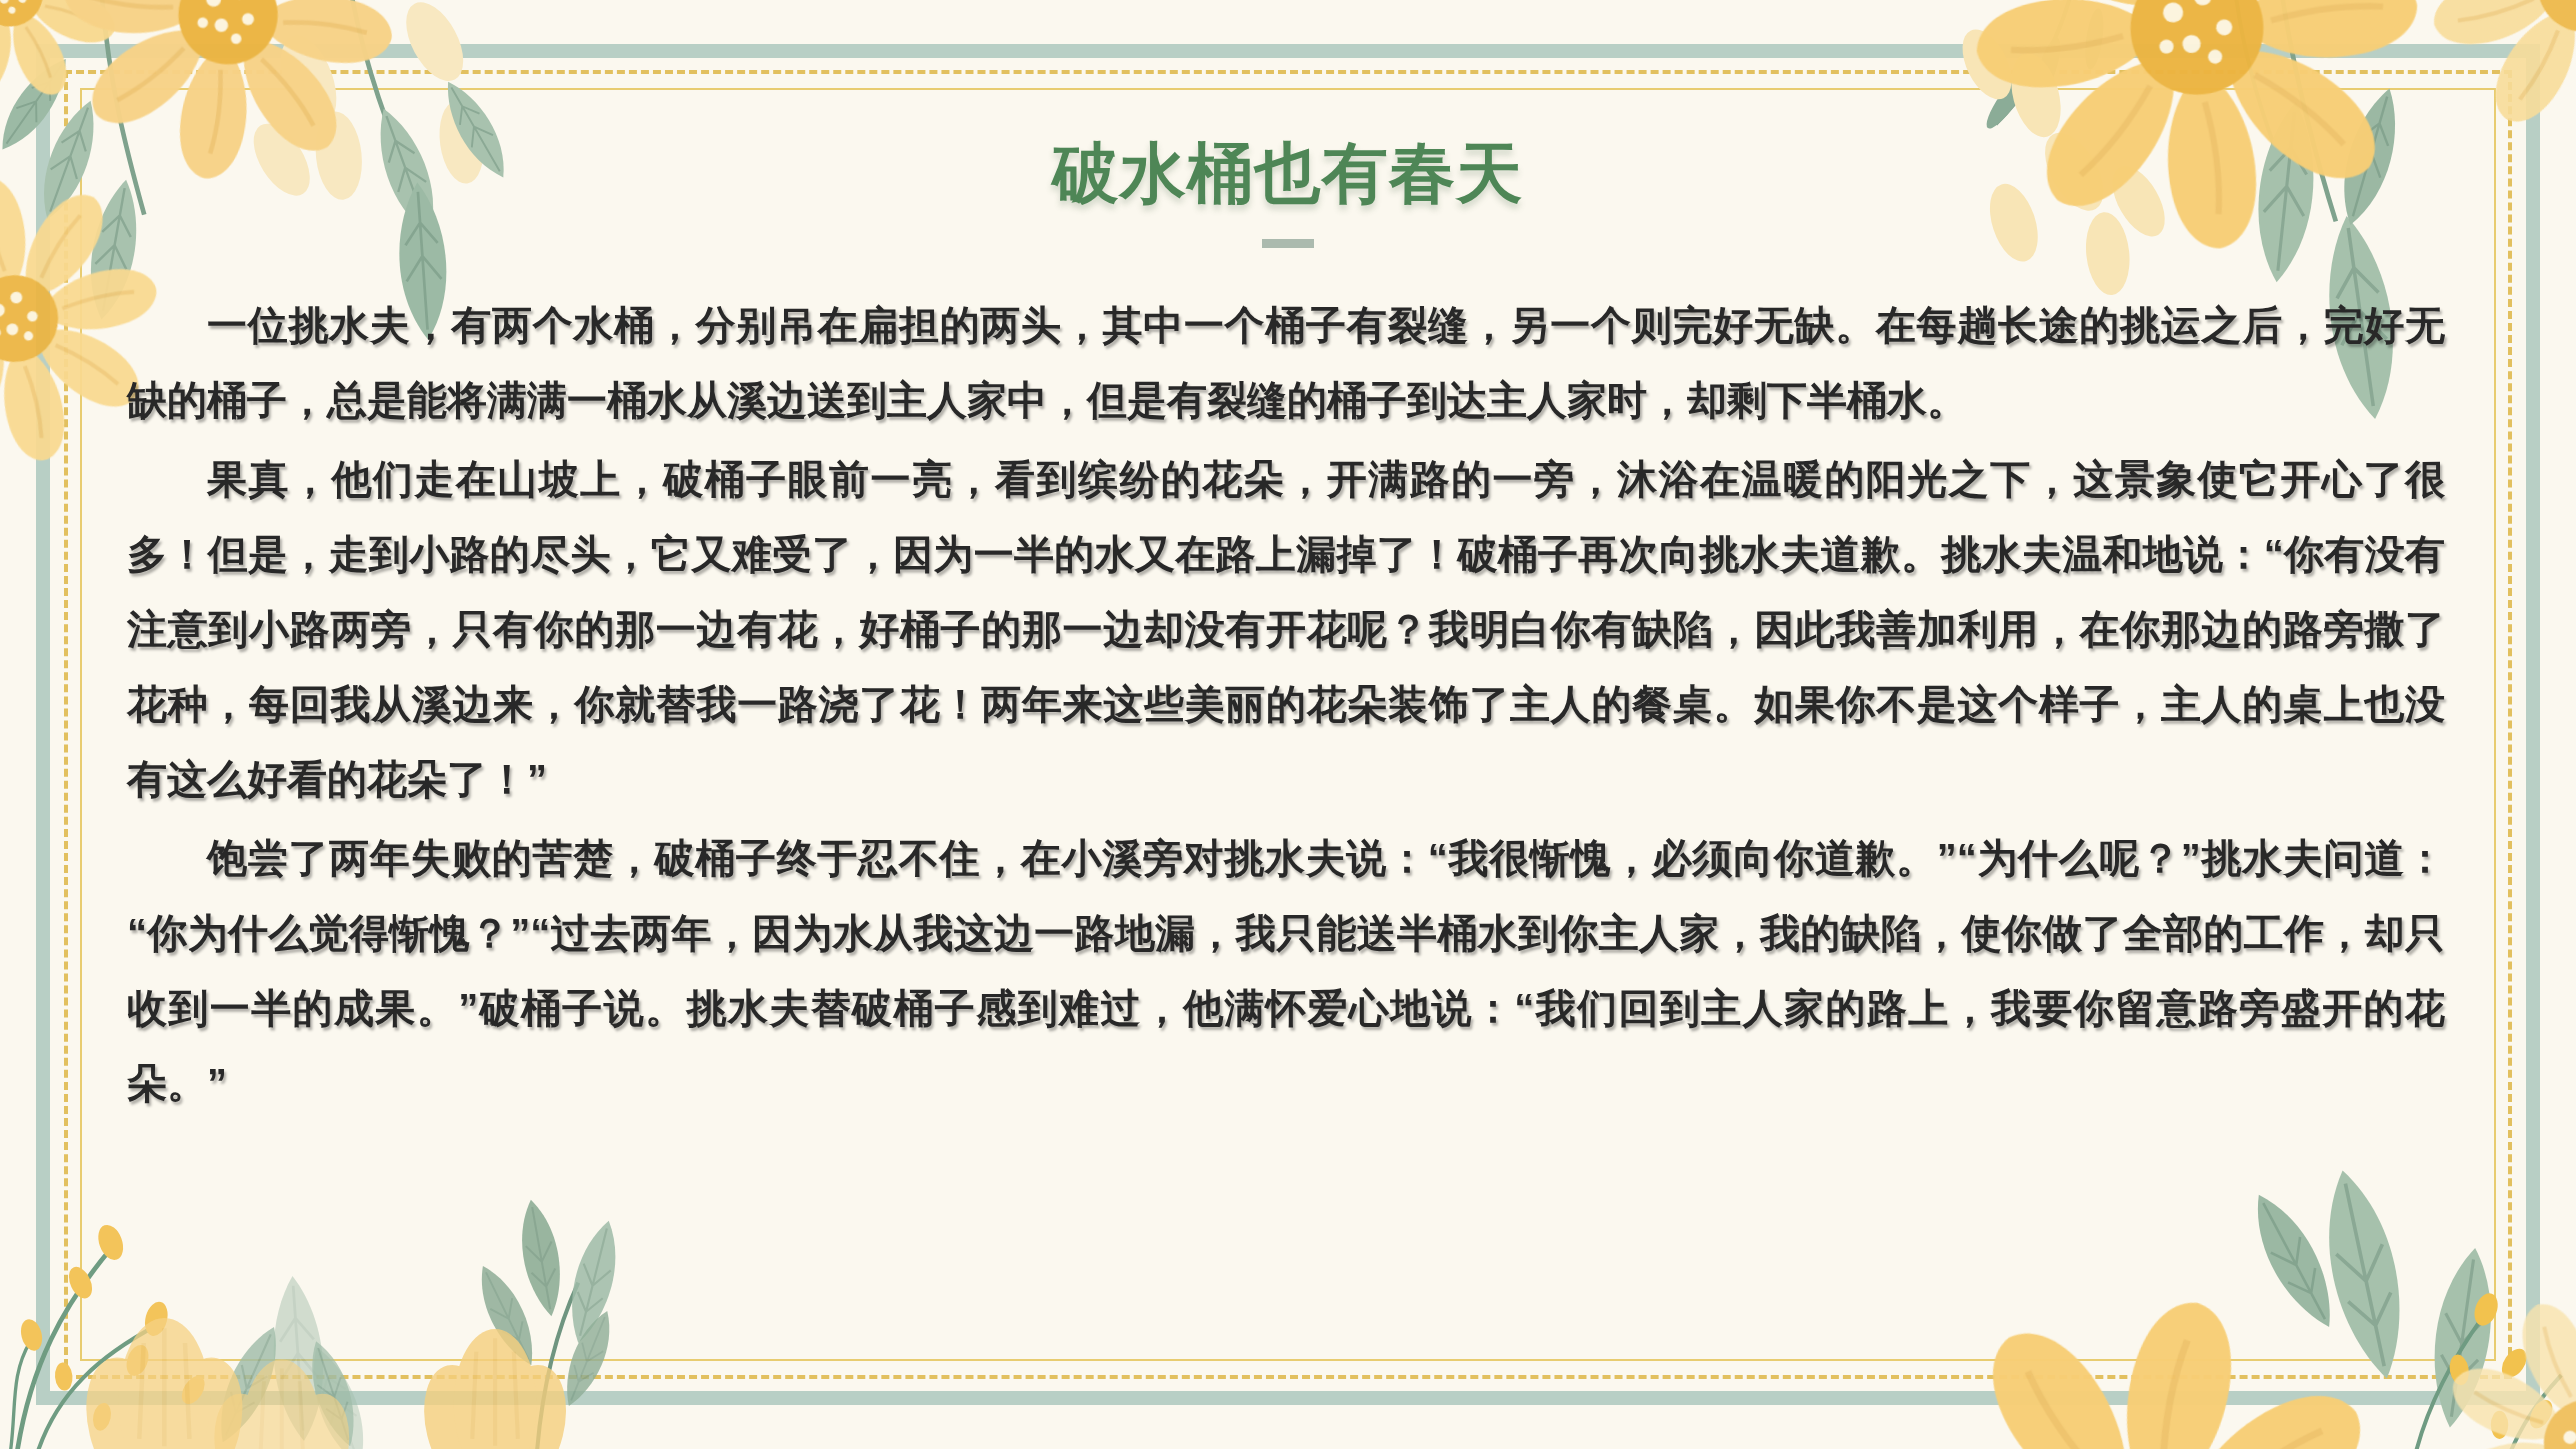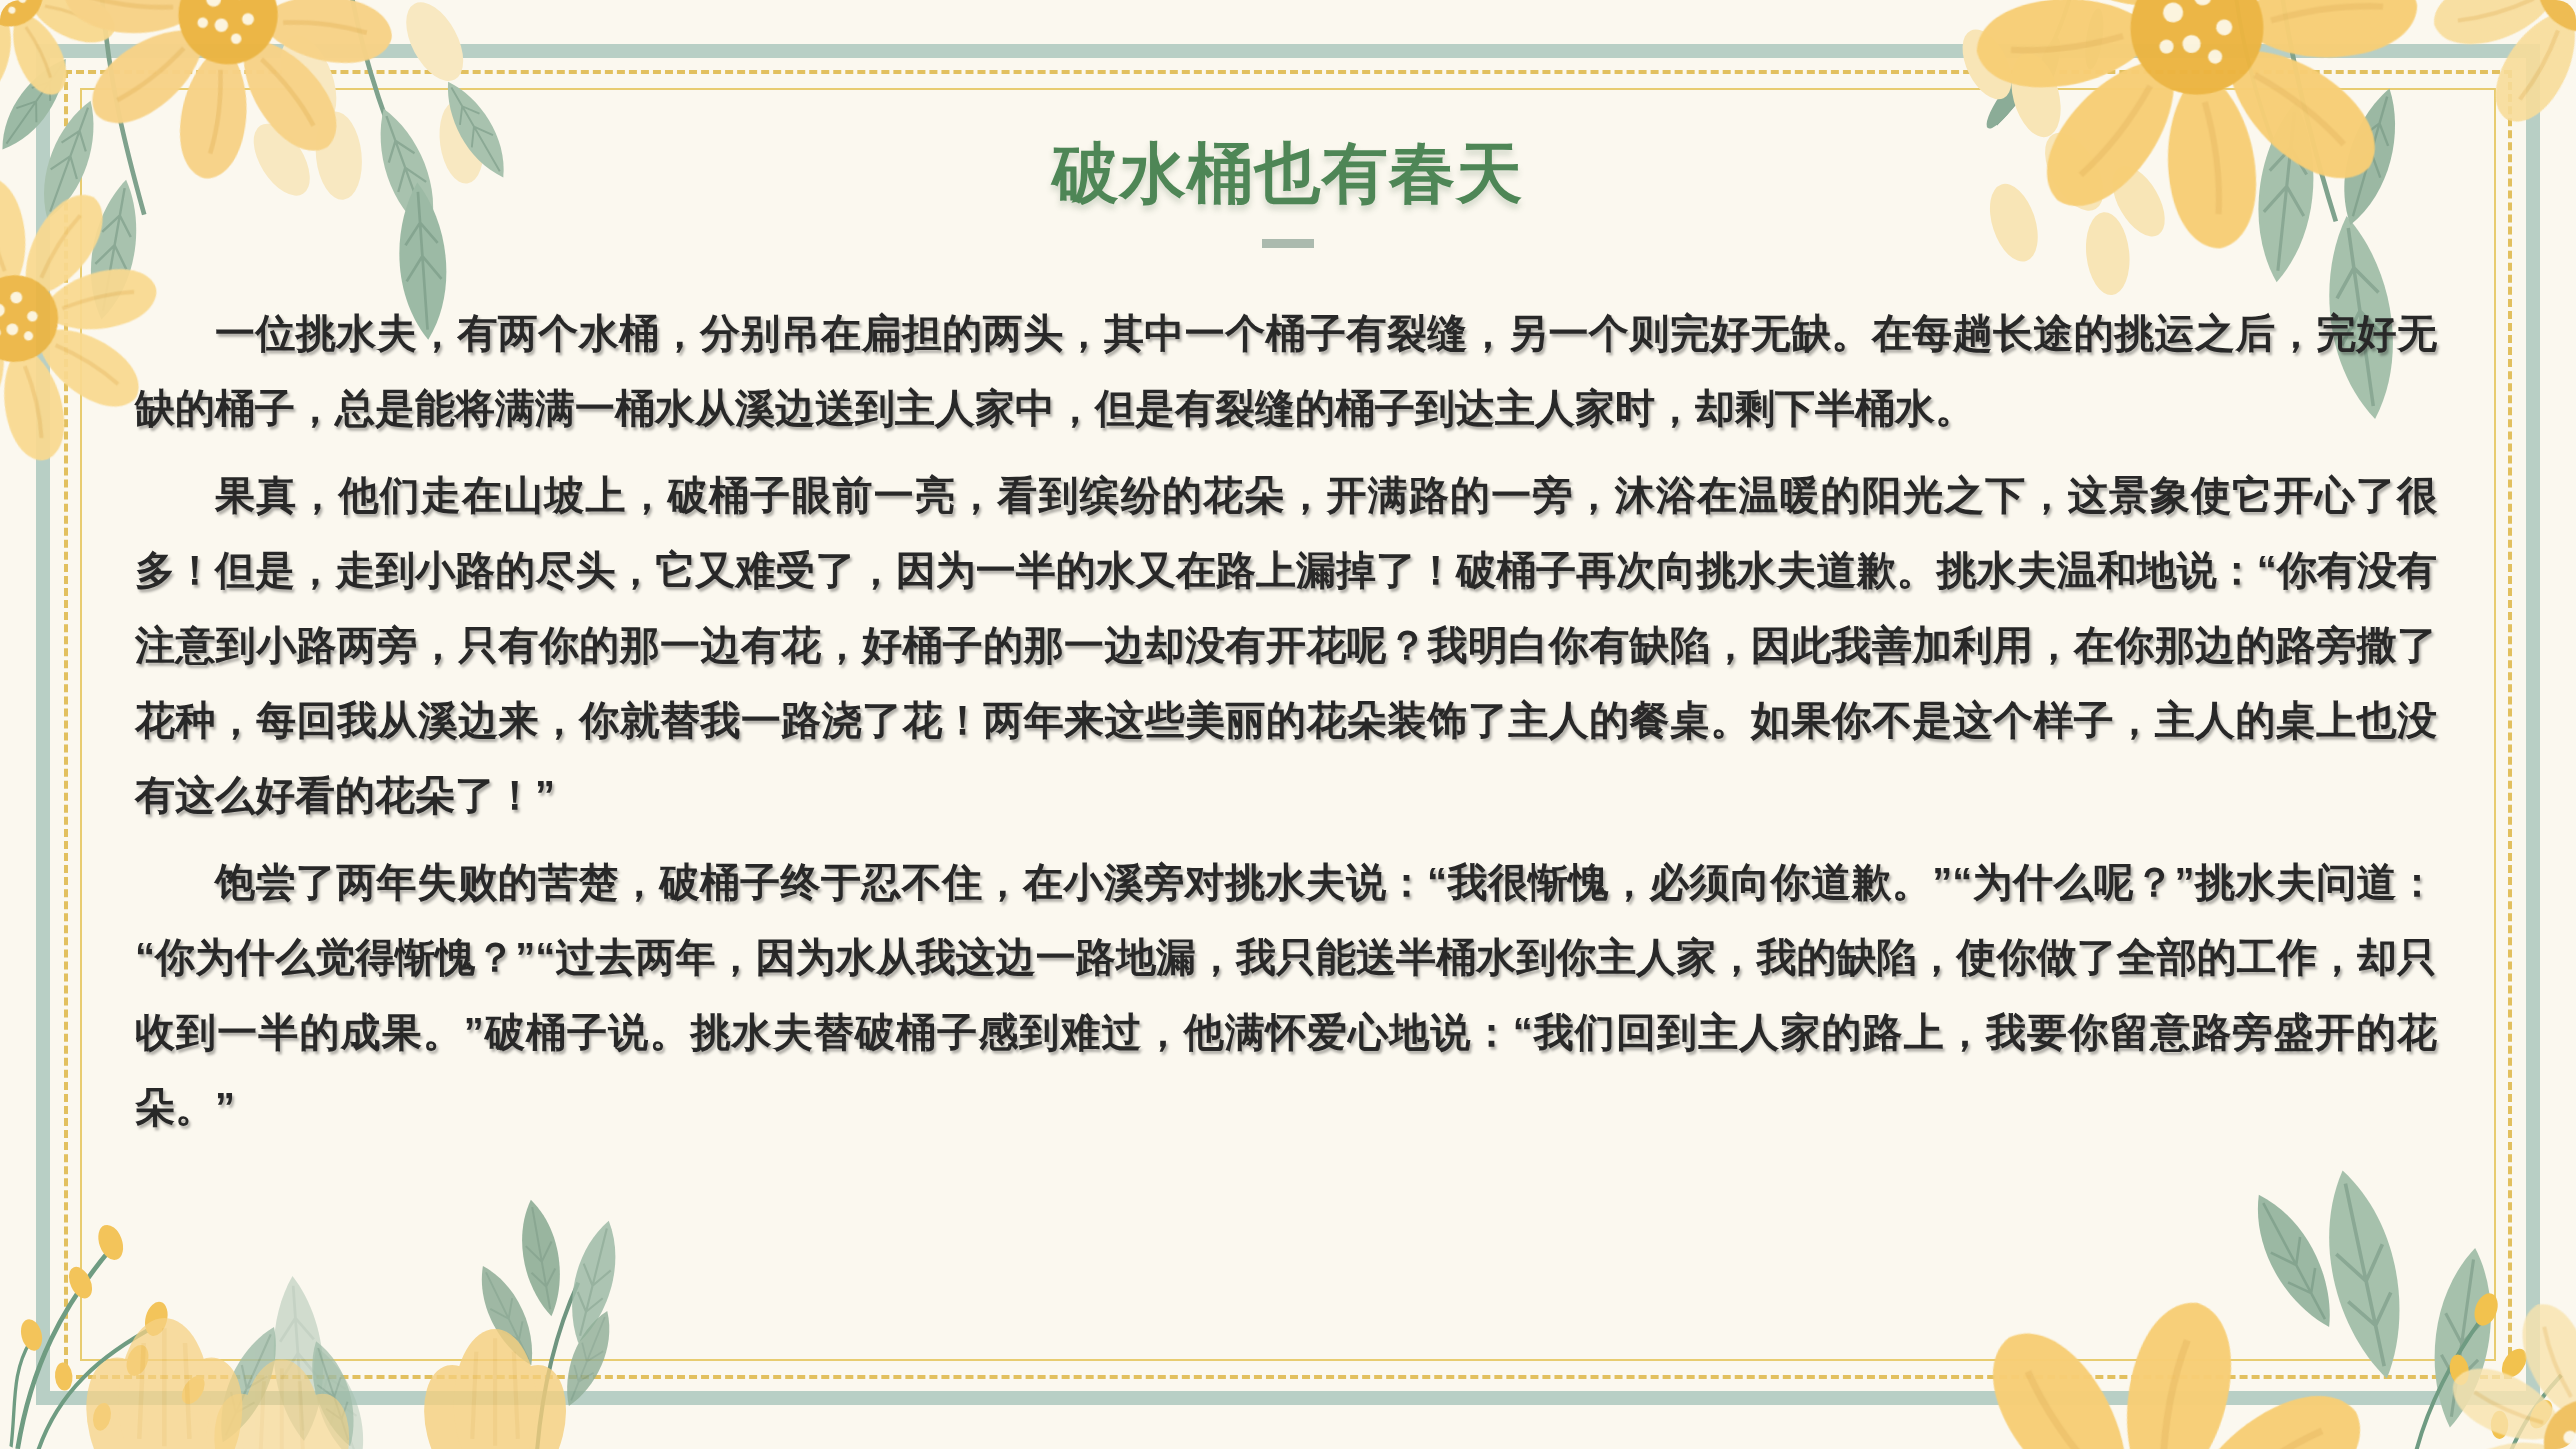--- a/index.html
+++ b/index.html
@@ -2,21 +2,21 @@
 <html lang="zh" style="font-size:10.7px"><head>
 <meta charset="utf-8">
 <style>
   html,body{margin:0;padding:0;}
   body{
     width:2576px;height:1449px;
     background:#FBF8EF;
     font-family:"Liberation Sans","DejaVu Sans",sans-serif;
     overflow:hidden;
   }
-  .slide{position:relative;width:2576px;height:1449px;background:#FBF8EF;overflow:hidden;border-radius:20px;}
+  .slide{position:relative;width:2576px;height:1449px;background:#FBF8EF;overflow:hidden;}
 
   
   .frame{position:absolute;pointer-events:none;z-index:0;}
   .frame-teal  {left:36px;right:36px;top:44px;bottom:44px;border:14.8px solid #B8CFC5;}
   .frame-dashed{left:64px;right:64px;top:70px;bottom:70px;border:4.7px dashed #E2C05F;}
   .frame-thin  {left:80px;right:80px;top:88px;bottom:88px;border:2.7px solid #E8CC70;}
 
   
   .decor{position:absolute;inset:0;z-index:1;pointer-events:none;}
 
@@ -31,21 +31,21 @@
   .divider{
     position:absolute;top:239px;left:50%;transform:translateX(-50%);z-index:2;
     width:52px;height:8.7px;background:#ABBAAE;
   }
   .story{
     position:absolute;left:123px;top:284px;width:2326px;z-index:2;
     font-size:40px;line-height:75px;font-weight:700;
     color:#282828;text-align:justify;
     text-shadow:2px 3.4px 2.7px rgba(0,0,0,0.30);
   }
-  .story p{margin:12px;text-indent:2em;}
+  .story p{margin:4px;text-indent:2em;}
 </style>
 </head>
 <body>
 
 <div class="slide">
 
   <div class="frame frame-teal"></div>
   <div class="frame frame-dashed"></div>
   <div class="frame frame-thin"></div>
 

